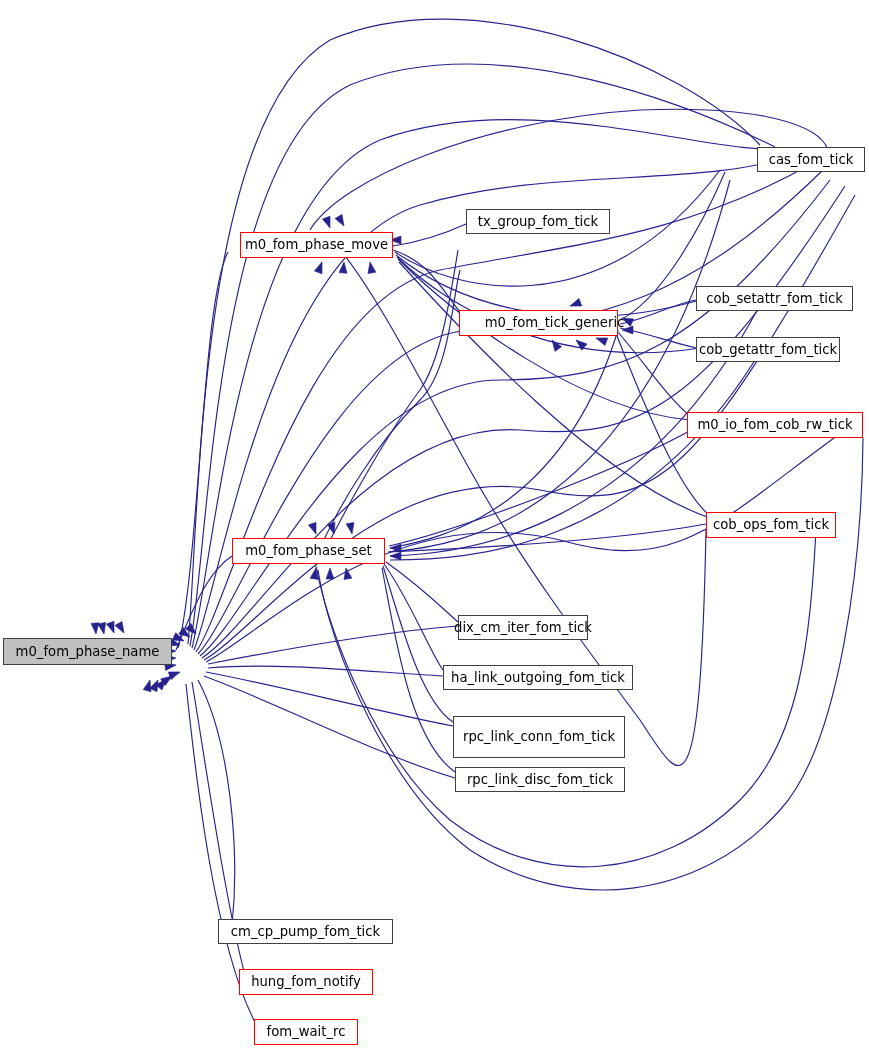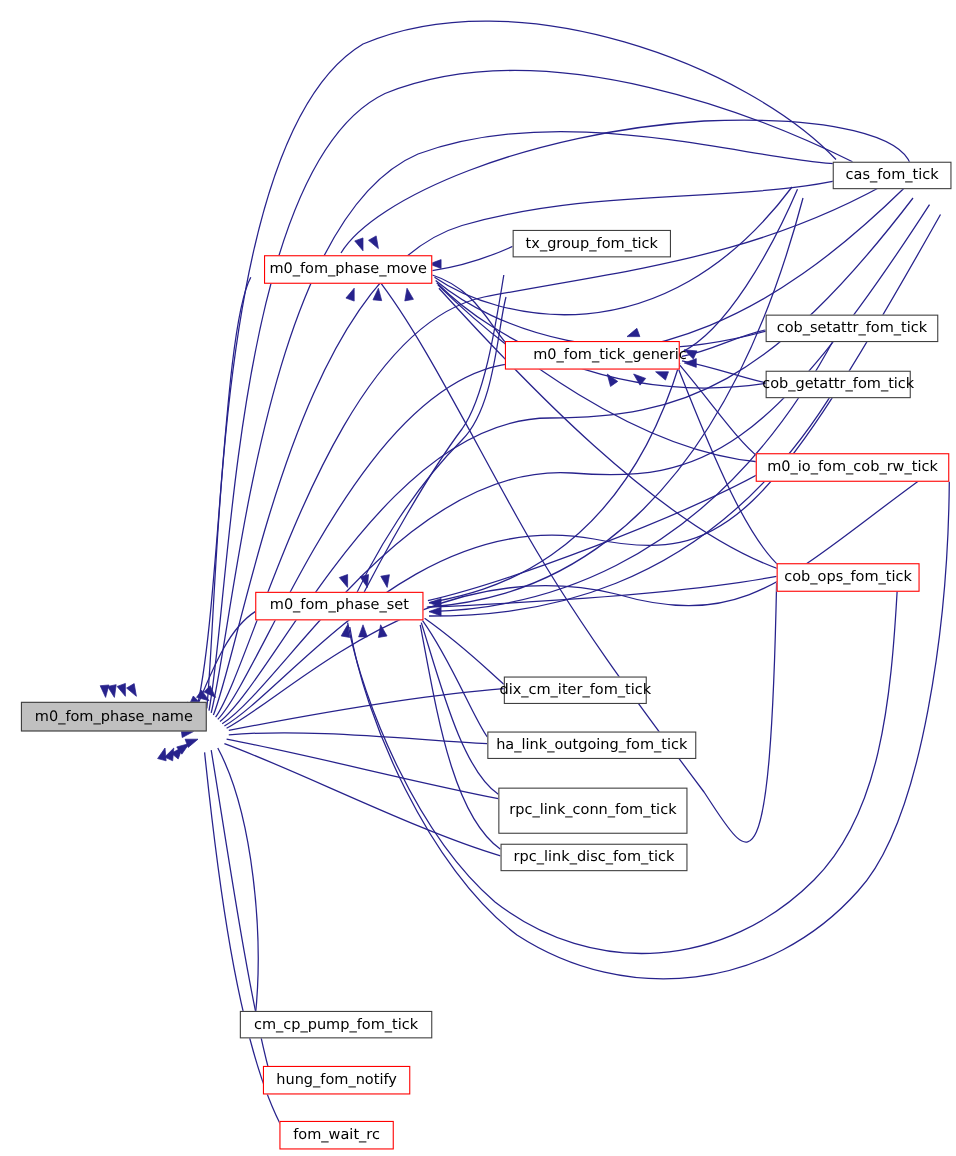--- a/index.html
+++ b/index.html
@@ -42,21 +42,20 @@
     display: flex;
     align-items: center;
     justify-content: center;
     background: #ffffff;
     border: 1px solid #000000;
     white-space: nowrap;
   }
   .node-box.root {
     background: #c0c0c0;
     border: 1px solid #404040;
-    margin-left: 16px;
   }
   .node-box.red {
     border: 1px solid #ff0000;
   }
   .node-box.dark {
     border: 1px solid #404040;
   }
   .node-label {
     font-family: "DejaVu Sans", sans-serif;
     font-size: 13.2px;
@@ -175,21 +174,21 @@
       </div>
       <div class="node-box dark" style="left: 466px; top: 209px; width: 144px; height: 25px;">
         <span class="node-label">tx_group_fom_tick</span>
       </div>
       <div class="node-box dark" style="left: 721px; top: 147px; width: 108px; height: 25px; margin-left: 36px;">
         <span class="node-label">cas_fom_tick</span>
       </div>
       <div class="node-box dark" style="left: 696px; top: 286px; width: 157px; height: 25px; justify-content: center;">
         <span class="node-label">cob_setattr_fom_tick</span>
       </div>
-      <div class="node-box dark" style="left: 696px; top: 337px; width: 132px; height: 25px;">
+      <div class="node-box dark" style="left: 696px; top: 337px; width: 144px; height: 25px;">
         <span class="node-label">cob_getattr_fom_tick</span>
       </div>
       <div class="node-box red" style="left: 687px; top: 412px; width: 176px; height: 26px;">
         <span class="node-label">m0_io_fom_cob_rw_tick</span>
       </div>
       <div class="node-box red" style="left: 706px; top: 512px; width: 130px; height: 26px;">
         <span class="node-label">cob_ops_fom_tick</span>
       </div>
       <div class="node-box dark" style="left: 458px; top: 615px; width: 130px; height: 25px;">
         <span class="node-label">dix_cm_iter_fom_tick</span>

